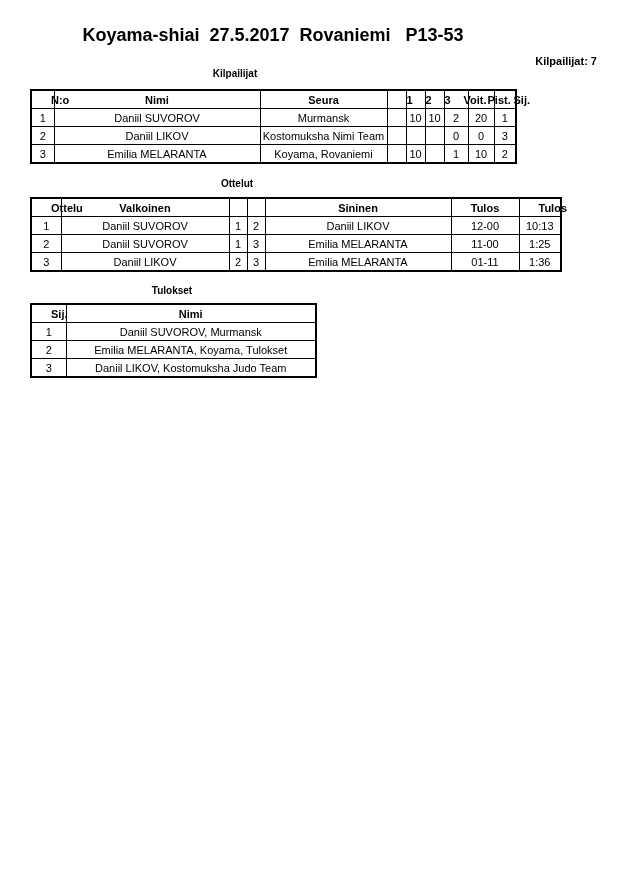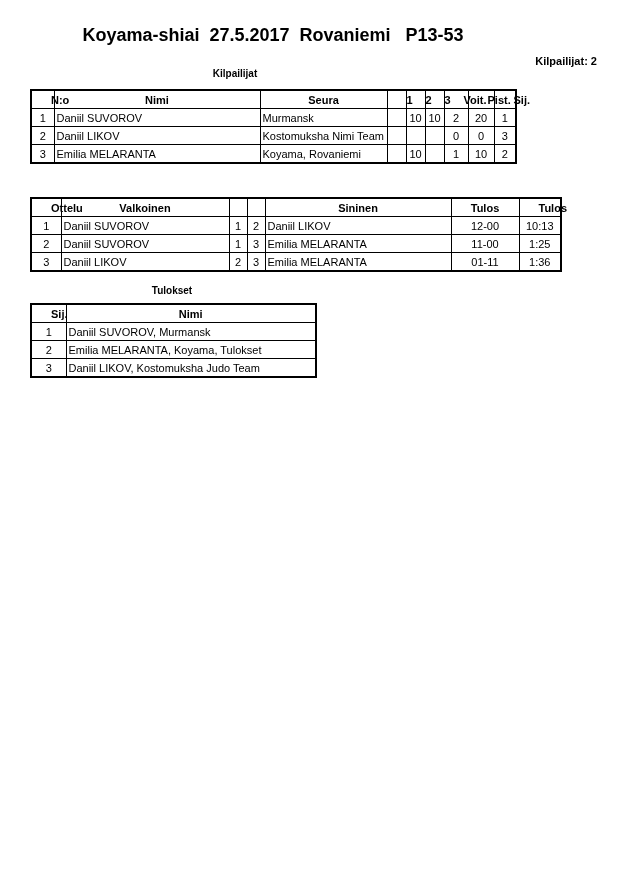--- a/index.html
+++ b/index.html
@@ -57,30 +57,30 @@
     white-space: nowrap;
     vertical-align: middle;
   }
   .tbl td { overflow: hidden; }
   .tbl th {
     font-weight: bold;
     text-align: center;
     padding: 0 19px;
     overflow: visible;
   }
-  .left   { text-align: left; padding-left: 5px; }
+  .left   { text-align: center; padding-left: 5px; }
   .center { text-align: center; }
 </style>
 </head>
 <body>
 
 <div class="page">
 
   <div class="doc-title">Koyama-shiai  27.5.2017  Rovaniemi   P13-53</div>
-  <div class="participants">Kilpailijat: 2</div>
+  <div class="participants">Kilpailijat: 7</div>
 
   <div class="sec-heading" id="h-competitors">Kilpailijat</div>
   <table class="tbl" id="t-competitors">
     <colgroup>
       <col style="width:23px">
         <col style="width:206px">
         <col style="width:127px">
       <col style="width:19px">
         <col style="width:19px">
         <col style="width:19px">
@@ -131,20 +131,21 @@
         <td class="center"></td>
         <td class="center">10</td>
         <td class="center"></td>
         <td class="center">1</td>
         <td class="center">10</td>
         <td class="center">2</td>
       </tr>
     </tbody>
   </table>
 
+  <div class="sec-heading" id="h-matches">Ottelut</div>
   <table class="tbl" id="t-matches">
     <colgroup>
       <col style="width:30px">
         <col style="width:168px">
         <col style="width:18px">
       <col style="width:18px">
         <col style="width:186px">
         <col style="width:68px">
       <col style="width:42px">
     </colgroup>

